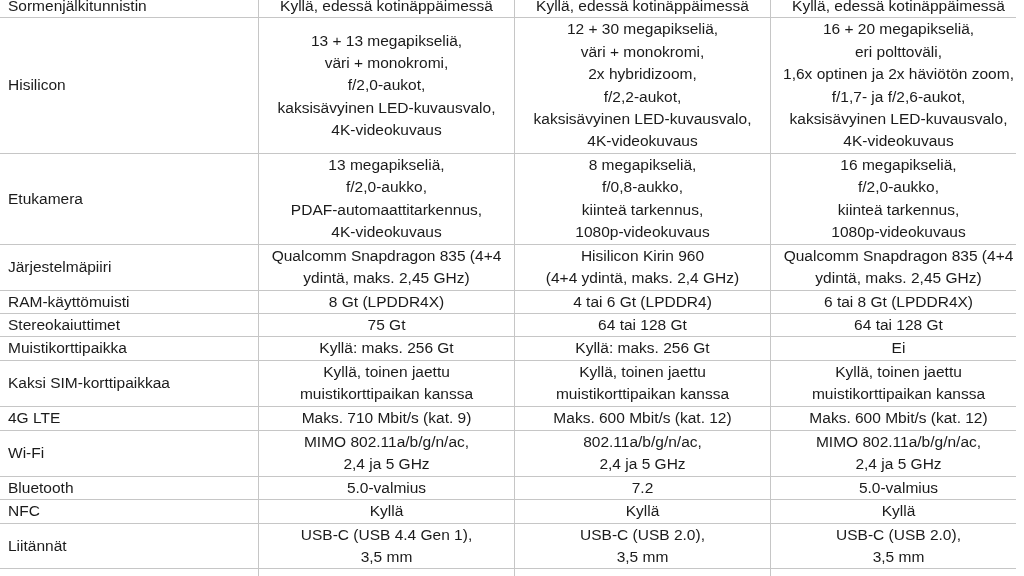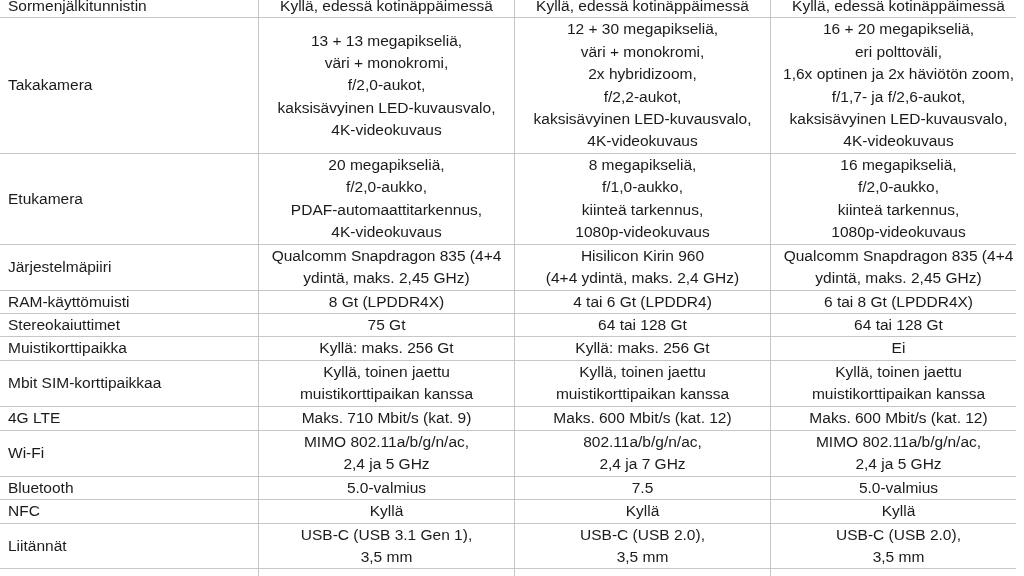--- a/index.html
+++ b/index.html
@@ -54,47 +54,47 @@
         <col class="c-data">
     </colgroup>
     <tbody>
       <tr style="height:23px">
         <td class="label">Sormenjälkitunnistin</td>
         <td>Kyllä, edessä kotinäppäimessä</td>
         <td>Kyllä, edessä kotinäppäimessä</td>
         <td>Kyllä, edessä kotinäppäimessä</td>
       </tr>
       <tr style="height:135px">
-        <td class="label">Takakamera</td>
+        <td class="label">Hisilicon</td>
         <td>13 + 13 megapikseliä,
 väri + monokromi,
 f/2,0-aukot,
 kaksisävyinen LED-kuvausvalo,
 4K-videokuvaus</td>
         <td>12 + 30 megapikseliä,
 väri + monokromi,
 2x hybridizoom,
 f/2,2-aukot,
 kaksisävyinen LED-kuvausvalo,
 4K-videokuvaus</td>
         <td>16 + 20 megapikseliä,
 eri polttoväli,
 1,6x optinen ja 2x häviötön zoom,
 f/1,7- ja f/2,6-aukot,
 kaksisävyinen LED-kuvausvalo,
 4K-videokuvaus</td>
       </tr>
       <tr style="height:91px">
         <td class="label">Etukamera</td>
-        <td>20 megapikseliä,
+        <td>13 megapikseliä,
 f/2,0-aukko,
 PDAF-automaattitarkennus,
 4K-videokuvaus</td>
         <td>8 megapikseliä,
-f/1,0-aukko,
+f/0,8-aukko,
 kiinteä tarkennus,
 1080p-videokuvaus</td>
         <td>16 megapikseliä,
 f/2,0-aukko,
 kiinteä tarkennus,
 1080p-videokuvaus</td>
       </tr>
       <tr style="height:45px">
         <td class="label">Järjestelmäpiiri</td>
         <td>Qualcomm Snapdragon 835 (4+4
@@ -116,58 +116,58 @@
         <td>64 tai 128 Gt</td>
         <td>64 tai 128 Gt</td>
       </tr>
       <tr style="height:21px">
         <td class="label">Muistikorttipaikka</td>
         <td>Kyllä: maks. 256 Gt</td>
         <td>Kyllä: maks. 256 Gt</td>
         <td>Ei</td>
       </tr>
       <tr style="height:46px">
-        <td class="label">Mbit SIM-korttipaikkaa</td>
+        <td class="label">Kaksi SIM-korttipaikkaa</td>
         <td>Kyllä, toinen jaettu
 muistikorttipaikan kanssa</td>
         <td>Kyllä, toinen jaettu
 muistikorttipaikan kanssa</td>
         <td>Kyllä, toinen jaettu
 muistikorttipaikan kanssa</td>
       </tr>
       <tr style="height:24px">
         <td class="label">4G LTE</td>
         <td>Maks. 710 Mbit/s (kat. 9)</td>
         <td>Maks. 600 Mbit/s (kat. 12)</td>
         <td>Maks. 600 Mbit/s (kat. 12)</td>
       </tr>
       <tr style="height:44px">
         <td class="label">Wi-Fi</td>
         <td>MIMO 802.11a/b/g/n/ac,
 2,4 ja 5 GHz</td>
         <td>802.11a/b/g/n/ac,
-2,4 ja 7 GHz</td>
+2,4 ja 5 GHz</td>
         <td>MIMO 802.11a/b/g/n/ac,
 2,4 ja 5 GHz</td>
       </tr>
       <tr style="height:22px">
         <td class="label">Bluetooth</td>
         <td>5.0-valmius</td>
-        <td>7.5</td>
+        <td>7.2</td>
         <td>5.0-valmius</td>
       </tr>
       <tr style="height:22px">
         <td class="label">NFC</td>
         <td>Kyllä</td>
         <td>Kyllä</td>
         <td>Kyllä</td>
       </tr>
       <tr style="height:45px">
         <td class="label">Liitännät</td>
-        <td>USB-C (USB 3.1 Gen 1),
+        <td>USB-C (USB 4.4 Gen 1),
 3,5 mm</td>
         <td>USB-C (USB 2.0),
 3,5 mm</td>
         <td>USB-C (USB 2.0),
 3,5 mm</td>
       </tr>
       <tr style="height:26px">
         <td class="label">Stereokaiuttimet</td>
         <td>Ei</td>
         <td>Ei</td>

